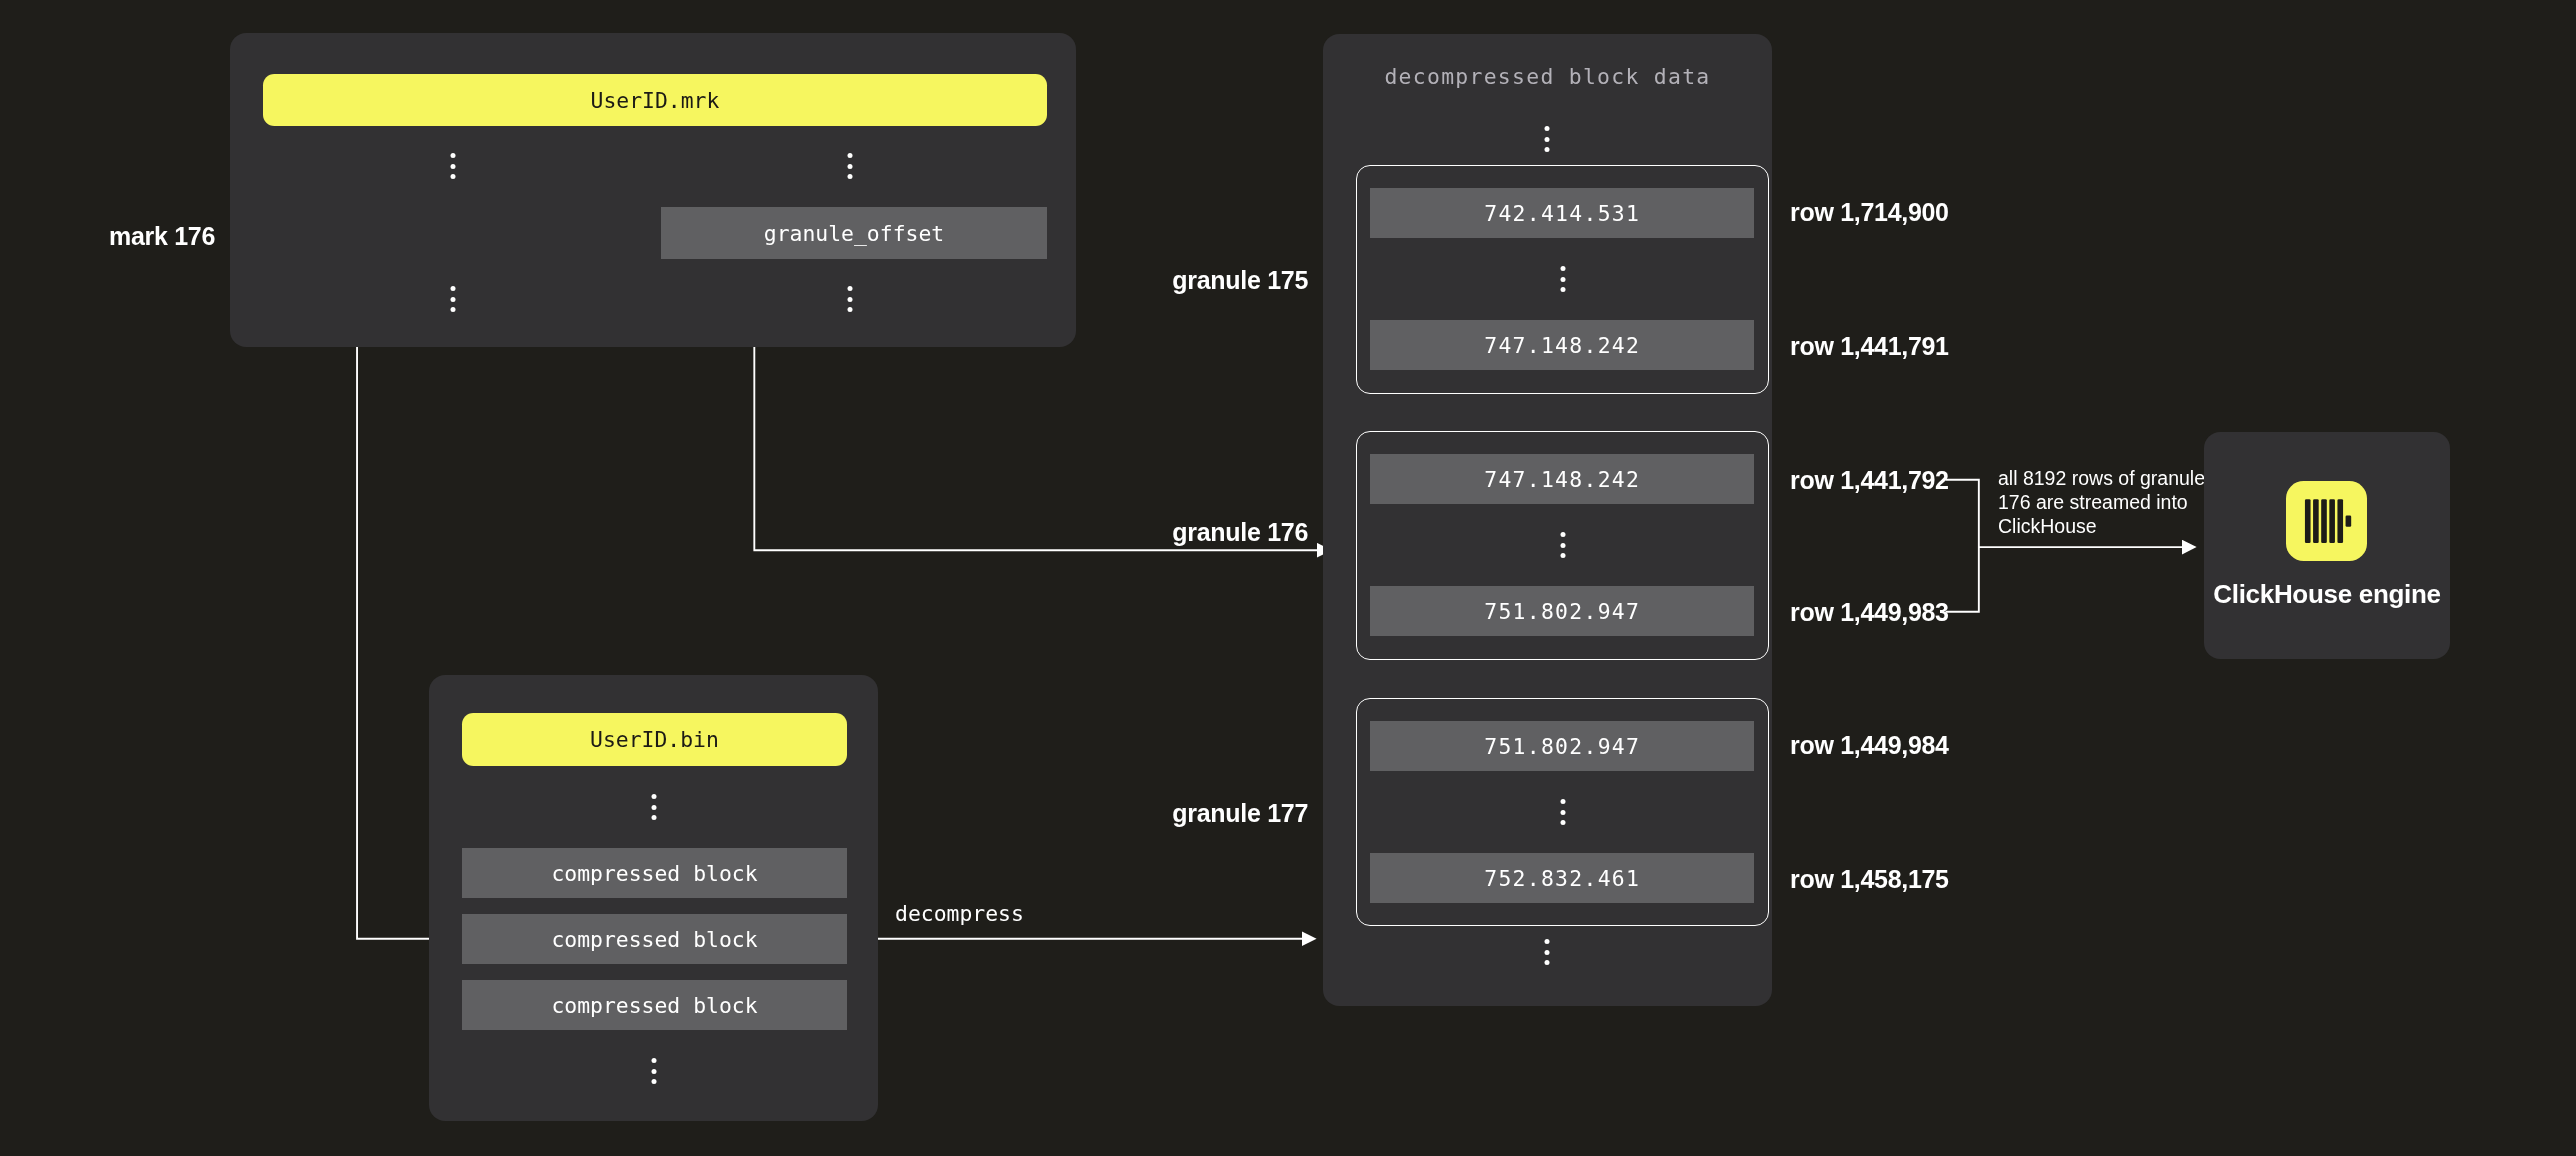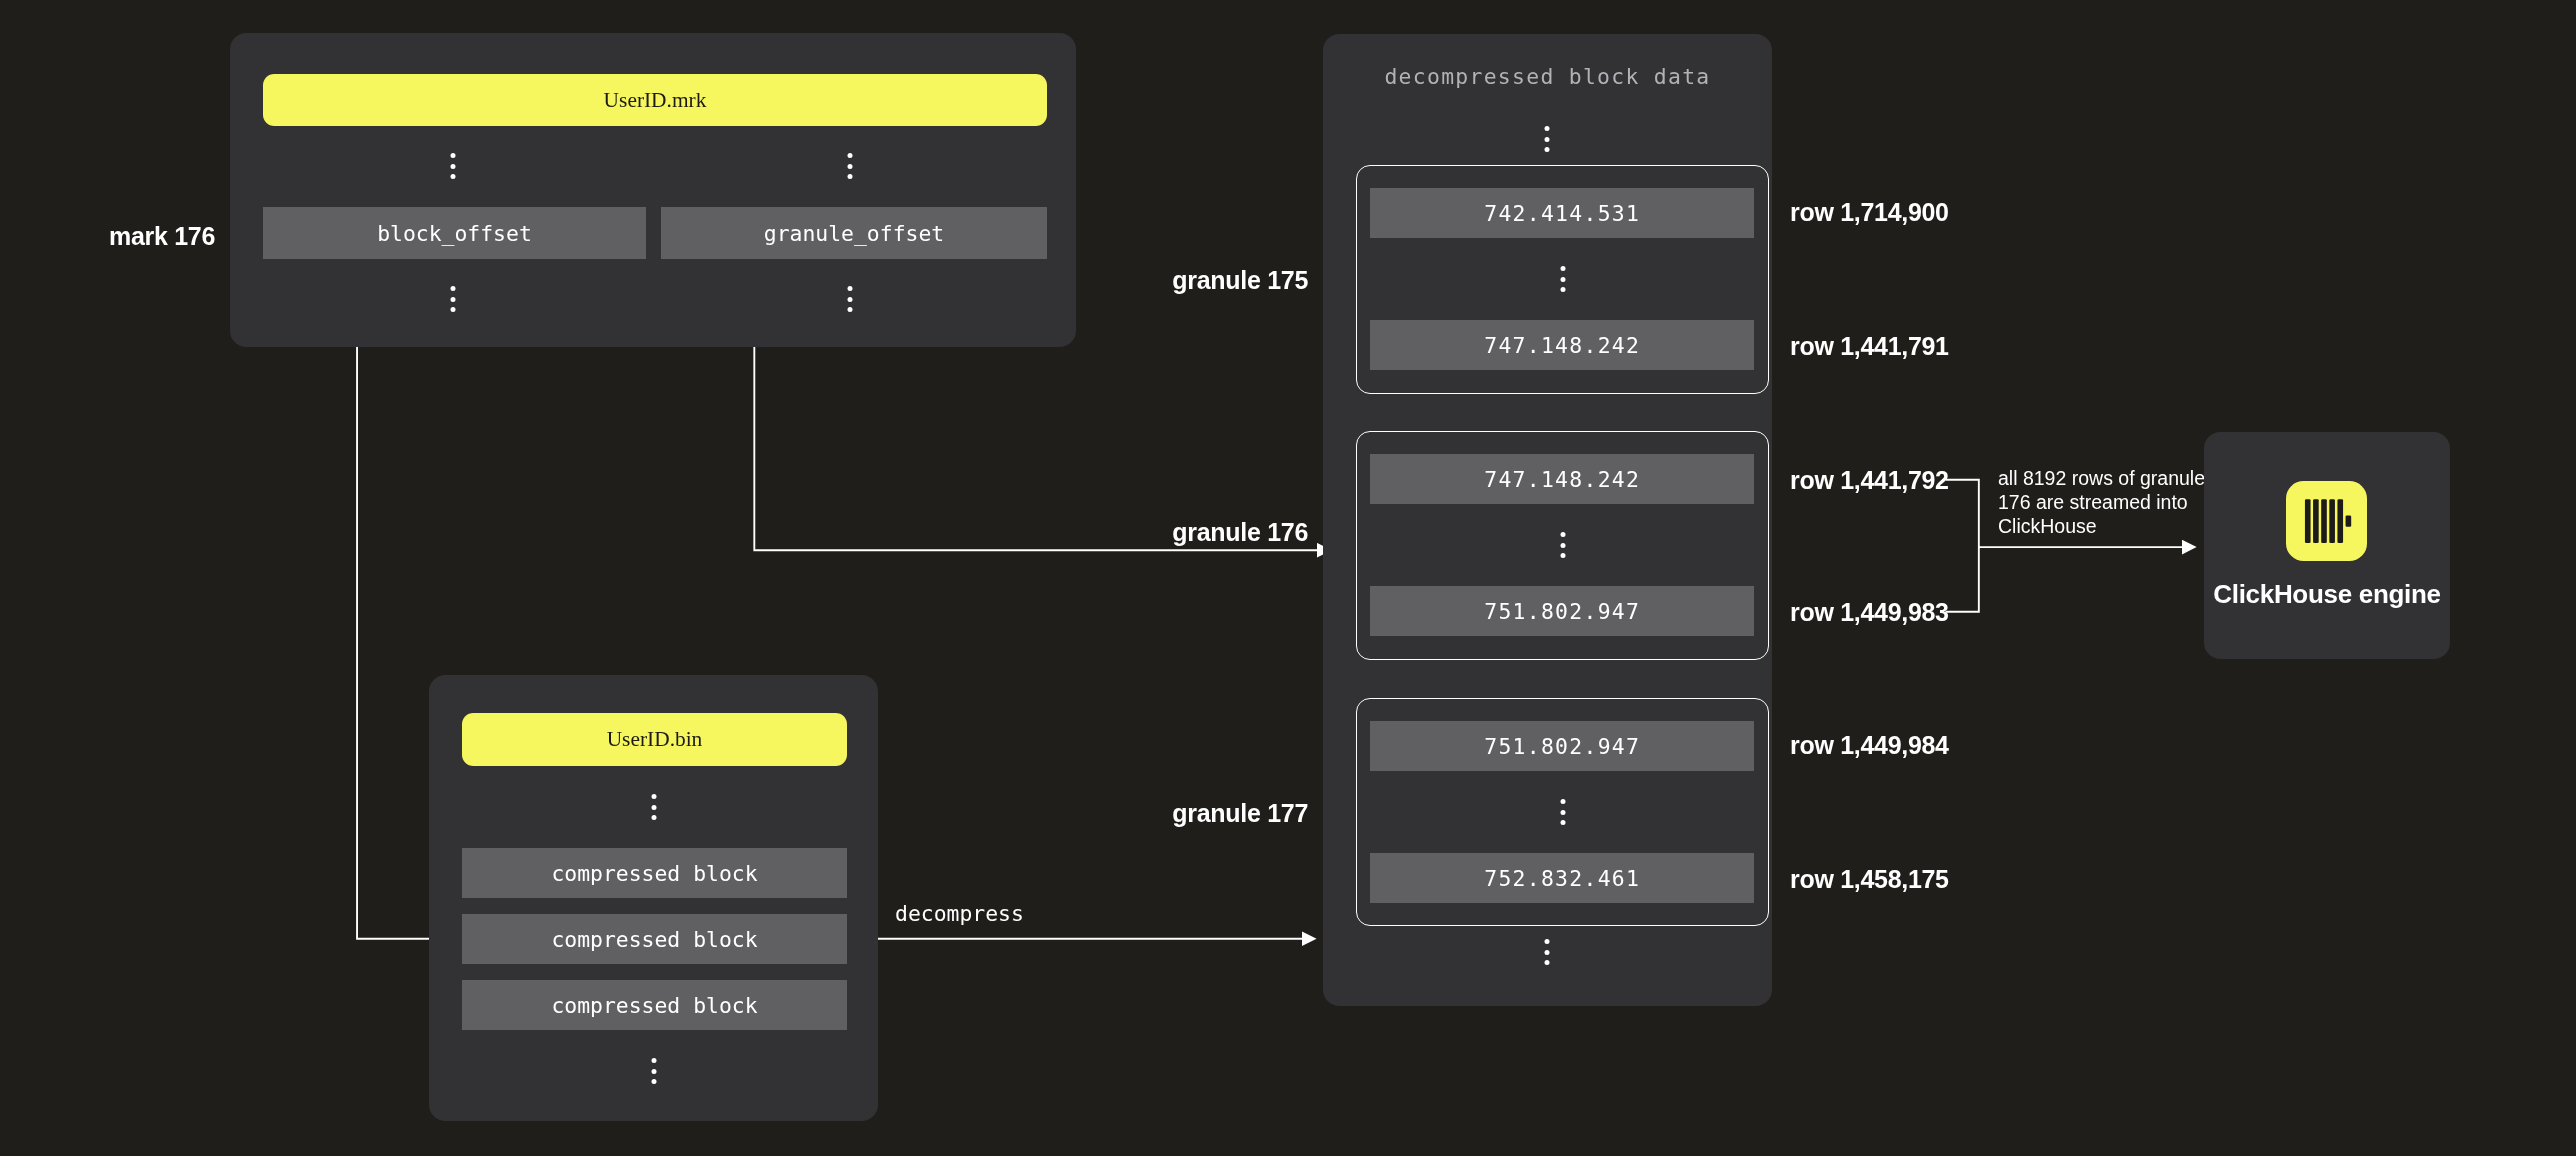--- a/index.html
+++ b/index.html
@@ -21,21 +21,21 @@
   .panel-mrk{left:230px; top:33px; width:846px; height:314px;}
   .panel-bin{left:429px; top:675px; width:449px; height:446px;}
   .panel-dec{left:1323px; top:34px; width:449px; height:972px;}
   .panel-engine{left:2204px; top:432px; width:246px; height:227px;}
 
   .mono{font-family:"DejaVu Sans Mono","Liberation Mono",monospace;}
 
   .chip{
     position:absolute; background:var(--accent-yellow); border-radius:11.3px;
     color:var(--ink-on-yellow); font-size:21.4px; font-weight:500;
-    display:flex; align-items:center; justify-content:center;font-family:Liberation Serif, serif;
+    display:flex; align-items:center; justify-content:center;
   }
   .chip-mrk{left:33px; top:41px; width:784px; height:52px;}
   .chip-bin{left:33px; top:38px; width:385px; height:53px;}
 
   .gray-box{
     position:absolute; background:var(--box-gray); color:#fff;
     font-size:21.4px; display:flex; align-items:center; justify-content:center;
   }
   .field-block-offset{left:33px; top:174px; width:383px; height:52px;}
   .field-granule-offset{left:431px; top:174px; width:386px; height:52px;}
@@ -105,21 +105,20 @@
     <div class="vdots" style="left:223px; top:120px;">
         <i></i>
         <i></i>
         <i></i>
       </div>
     <div class="vdots" style="left:620px; top:120px;">
         <i></i>
         <i></i>
         <i></i>
       </div>
-    <div class="gray-box mono field-block-offset">block_offset</div>
     <div class="gray-box mono field-granule-offset">granule_offset</div>
     <div class="vdots" style="left:223px; top:253px;">
         <i></i>
         <i></i>
         <i></i>
       </div>
     <div class="vdots" style="left:620px; top:253px;">
         <i></i>
         <i></i>
         <i></i>

